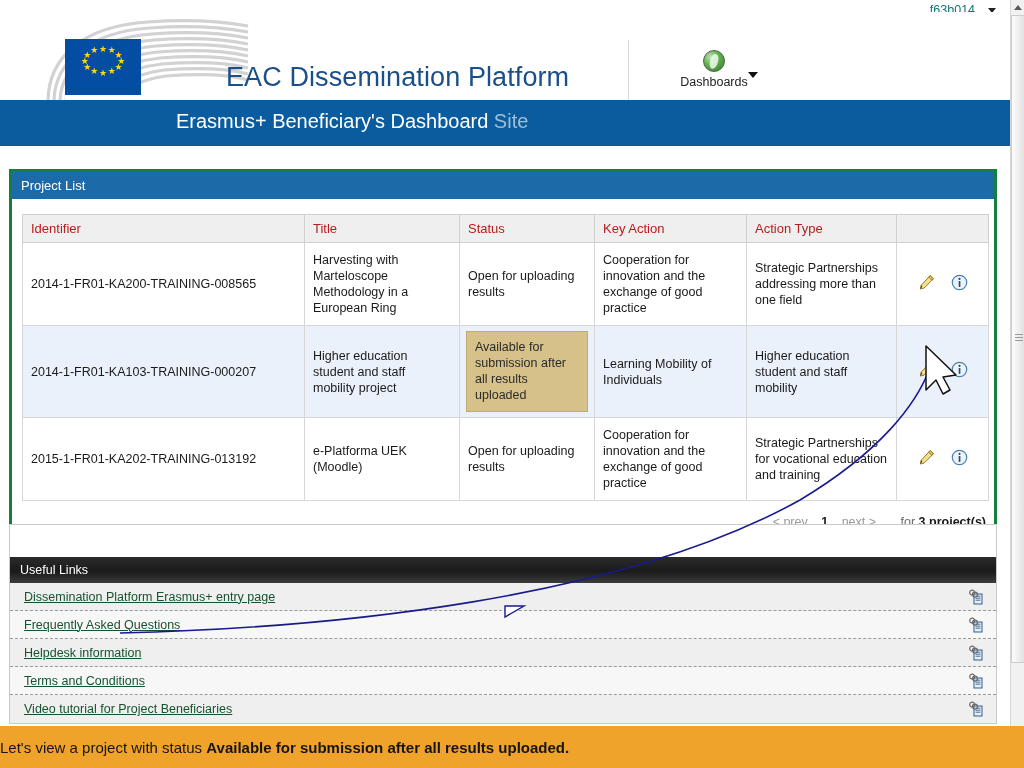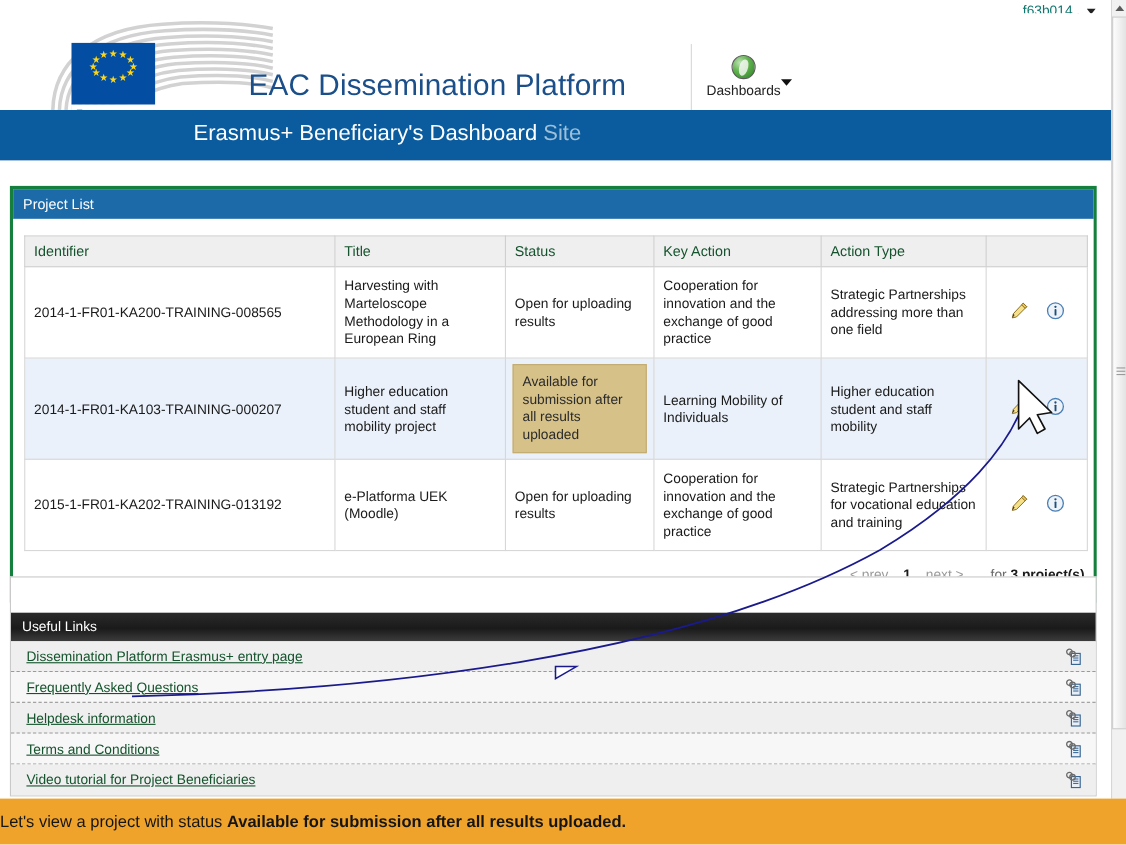--- a/index.html
+++ b/index.html
@@ -88,21 +88,21 @@
     white-space: nowrap;
   }
 
   
   .nav-sep {
     position: absolute; left: 628px; top: 28px;
     width: 1px; height: 62px;
     background: #d8d8d8;
   }
   .dash-item {
-    position: absolute; left: 636px; top: 38px;
+    position: absolute; left: 674px; top: 38px;
     width: 80px;
     text-align: center;
     cursor: pointer;
   }
   .globe {
     width: 22px; height: 22px;
     margin: 0 auto 3px auto;
     border-radius: 50%;
     background: radial-gradient(circle at 33% 30%, #bfe3b6 0%, #63b54f 40%, #2e7d2a 100%);
     border: 1px solid #5a5a5a;
@@ -179,21 +179,21 @@
     color: #1a1a1a;
     table-layout: fixed;
   }
   table.projects th {
     background: #efefef;
     border: 1px solid #cfcfcf;
     font-weight: normal;
     text-align: left;
     padding: 6px 8px;
     font-size: 13px;
-    color: #14532d;
+    color: #b91c1c;
     height: 26px;
   }
   table.projects td {
     border: 1px solid #d7d7d7;
     padding: 9px 8px;
     vertical-align: middle;
     line-height: 16px;
   }
   tr.row-alt td { background: #eaf1fa; }
   tr.row-plain td { background: #ffffff; }

